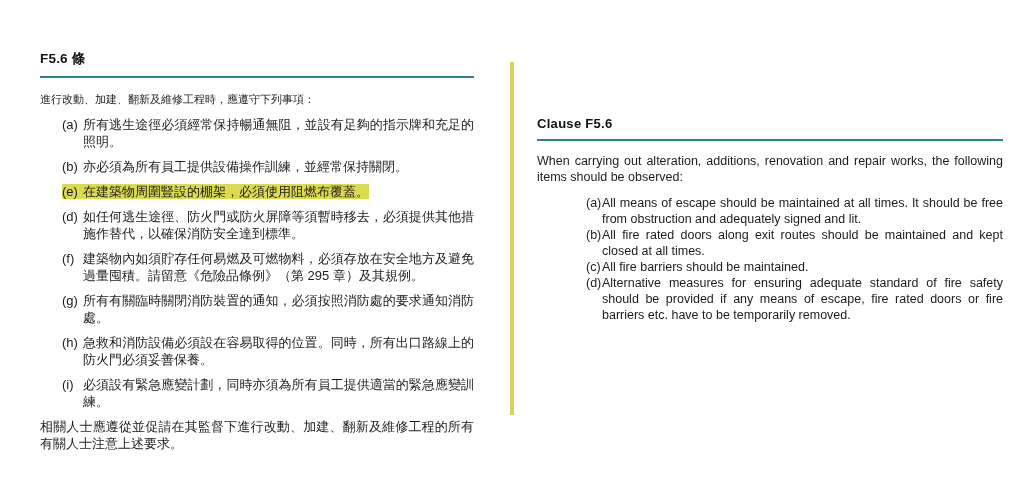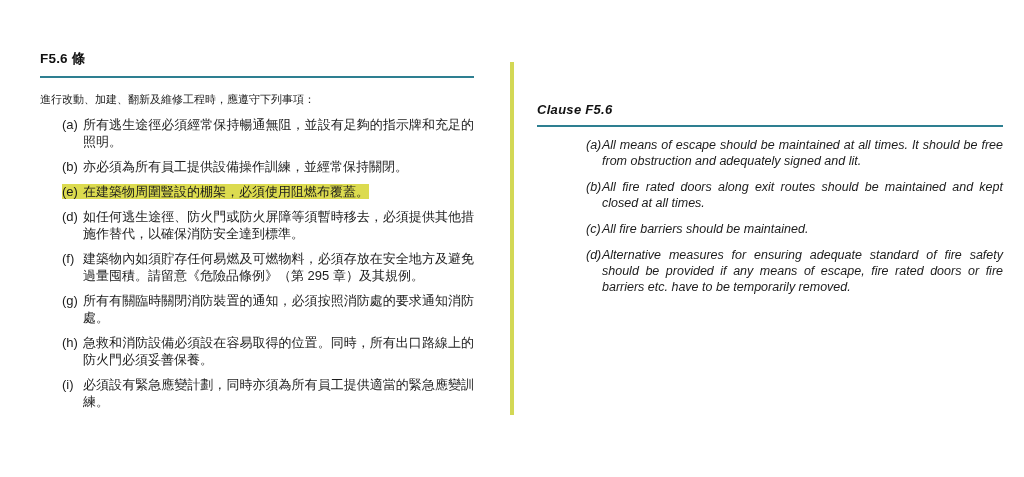--- a/index.html
+++ b/index.html
@@ -50,35 +50,35 @@
 
   
   .divider {
     position: absolute; left: 510px; top: 62px;
     width: 4px; height: 353px;
     background: var(--divider);
   }
 
   
   .col-right {
-    position: absolute; left: 537px; top: 102px; width: 466px; font-style: italic;
+    position: absolute; left: 537px; top: 116px; width: 466px;
   }
   .col-right .heading {
     font-size: 13px; font-weight: bold; color: #111;
     padding-bottom: 8px;
     border-bottom: 2.5px solid var(--teal-rule);
     letter-spacing: 0.3px;
   }
   .col-right .intro {
     margin-top: 12px;
     font-size: 12.5px; line-height: 16px;
     text-align: justify;
   }
   .col-right .list { margin-top: 10px; }
-  .col-right .item { margin-top: 10px; }
+  .col-right .item { }
   .col-right .item .text {
     padding-left: 65px; text-indent: -27px;
     font-size: 12.5px; line-height: 16px;
     text-align: justify;
   }
   .col-right .label { display: inline-block; width: 27px; text-indent: 0; padding-left: 11px; }
 
   
   .hl { background: var(--highlight); }
 </style>
@@ -109,26 +109,28 @@
       <div class="item">
         <div class="text cjk"><span class="run"><span class="label">(g)</span><span>所有有關臨時關閉消防裝置的通知，必須按照消防處的要求通知消防處。</span></span></div>
       </div>
       <div class="item">
         <div class="text cjk"><span class="run"><span class="label">(h)</span><span>急救和消防設備必須設在容易取得的位置。同時，所有出口路線上的防火門必須妥善保養。</span></span></div>
       </div>
       <div class="item">
         <div class="text cjk"><span class="run"><span class="label">(i)</span><span>必須設有緊急應變計劃，同時亦須為所有員工提供適當的緊急應變訓練。</span></span></div>
       </div>
     </div>
+    <p class="closing cjk">相關人士應遵從並促請在其監督下進行改動、加建、翻新及維修工程的所有有關人士注意上述要求。</p>
   </section>
 
   <div class="divider"></div>
 
   <section class="col-right">
     <h2 class="heading">Clause F5.6</h2>
+    <p class="intro">When carrying out alteration, additions, renovation and repair works, the following items should be observed:</p>
     <div class="list">
       <div class="item">
         <div class="text"><span class="run"><span class="label">(a)</span><span>All means of escape should be maintained at all times.  It should be free from obstruction and adequately signed and lit.</span></span></div>
       </div>
       <div class="item">
         <div class="text"><span class="run"><span class="label">(b)</span><span>All fire rated doors along exit routes should be maintained and kept closed at all times.</span></span></div>
       </div>
       <div class="item">
         <div class="text"><span class="run"><span class="label">(c)</span><span>All fire barriers should be maintained.</span></span></div>
       </div>

